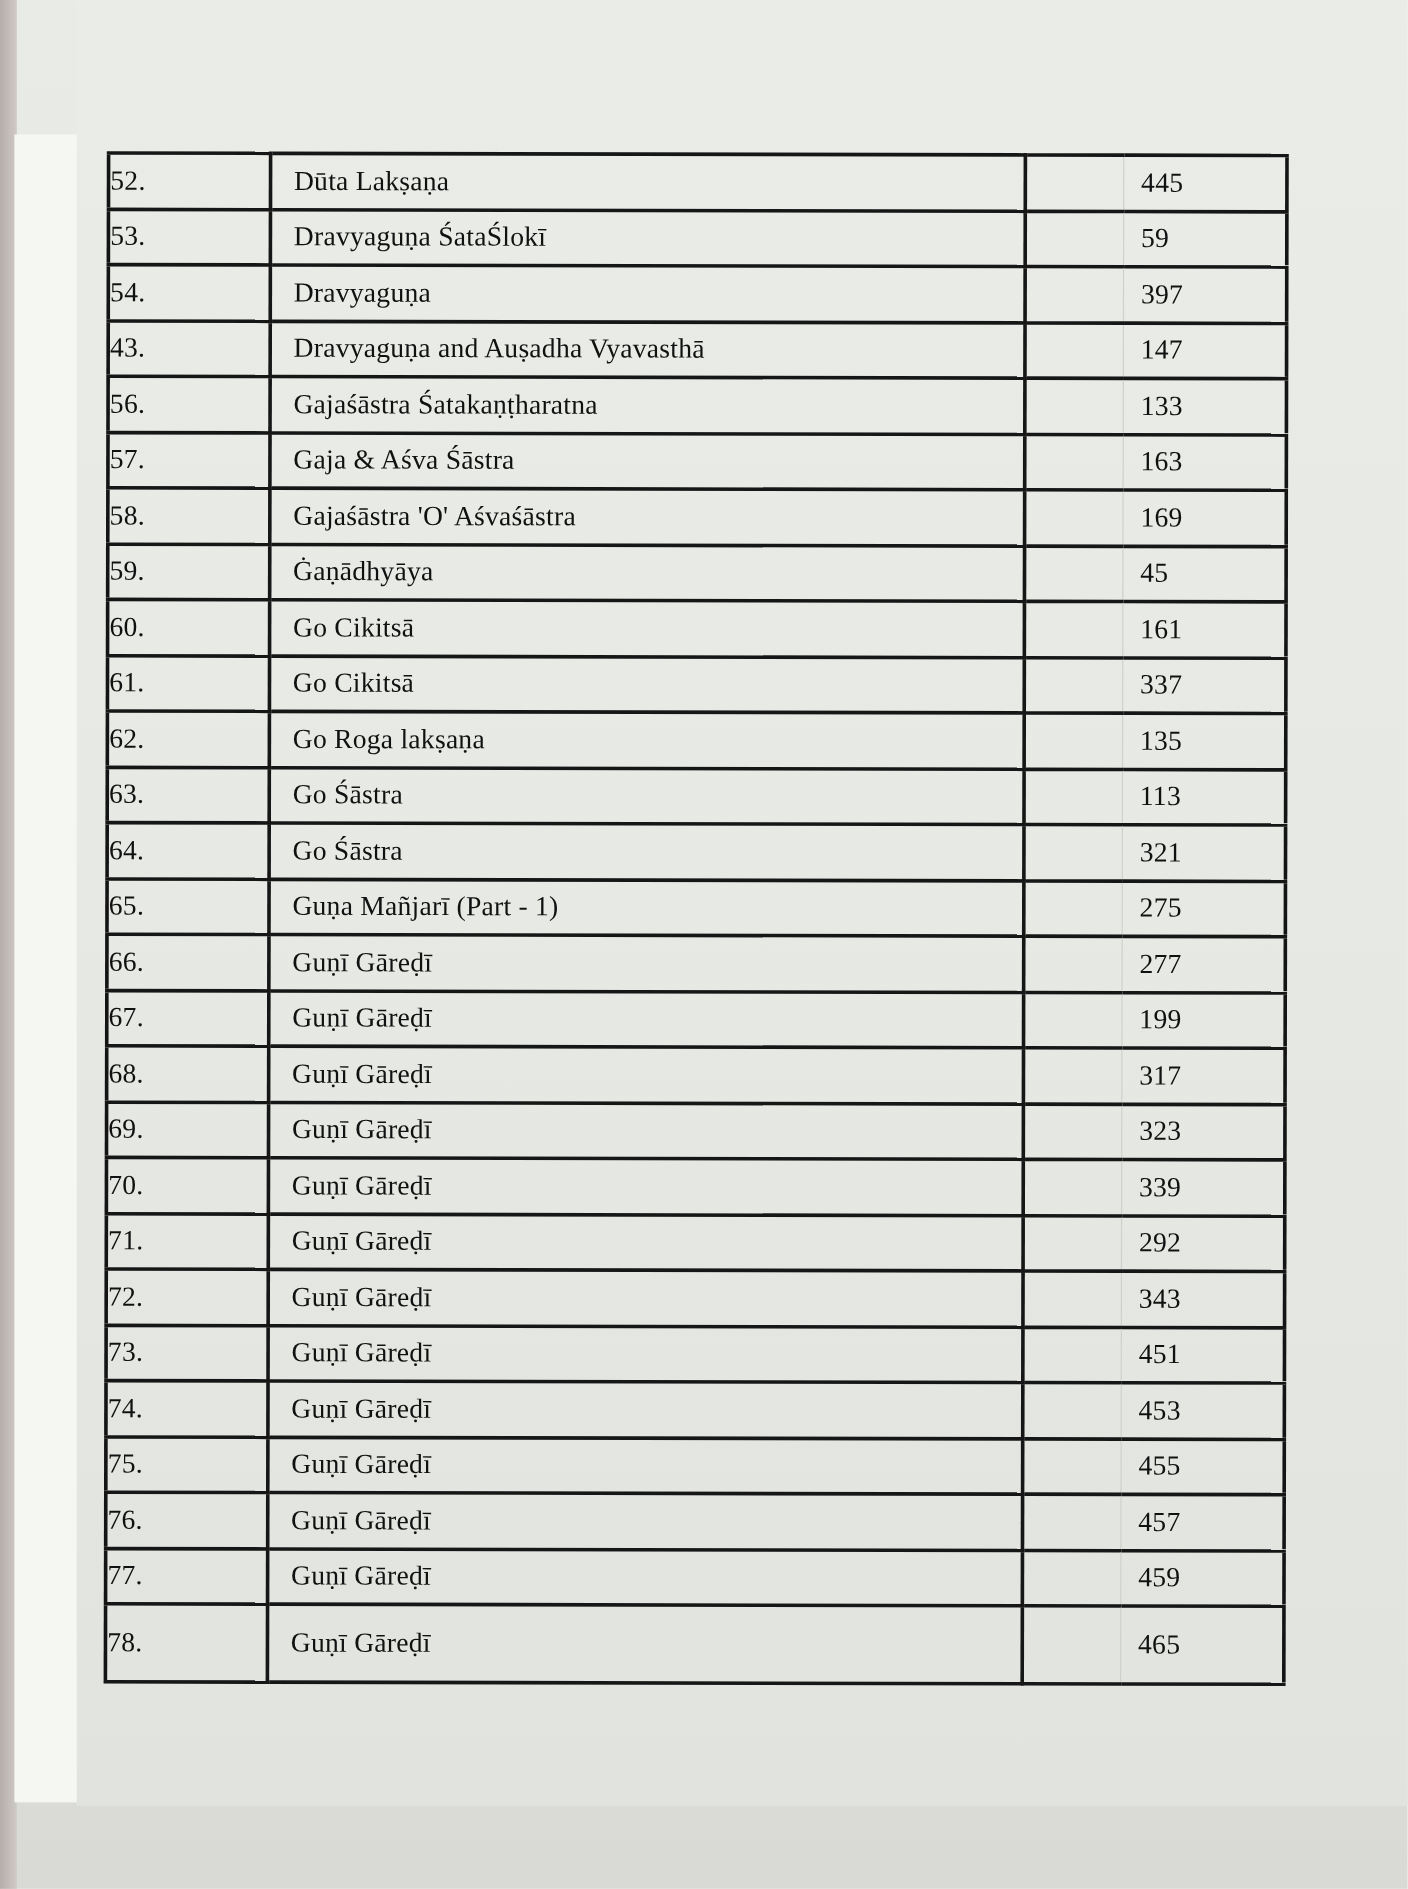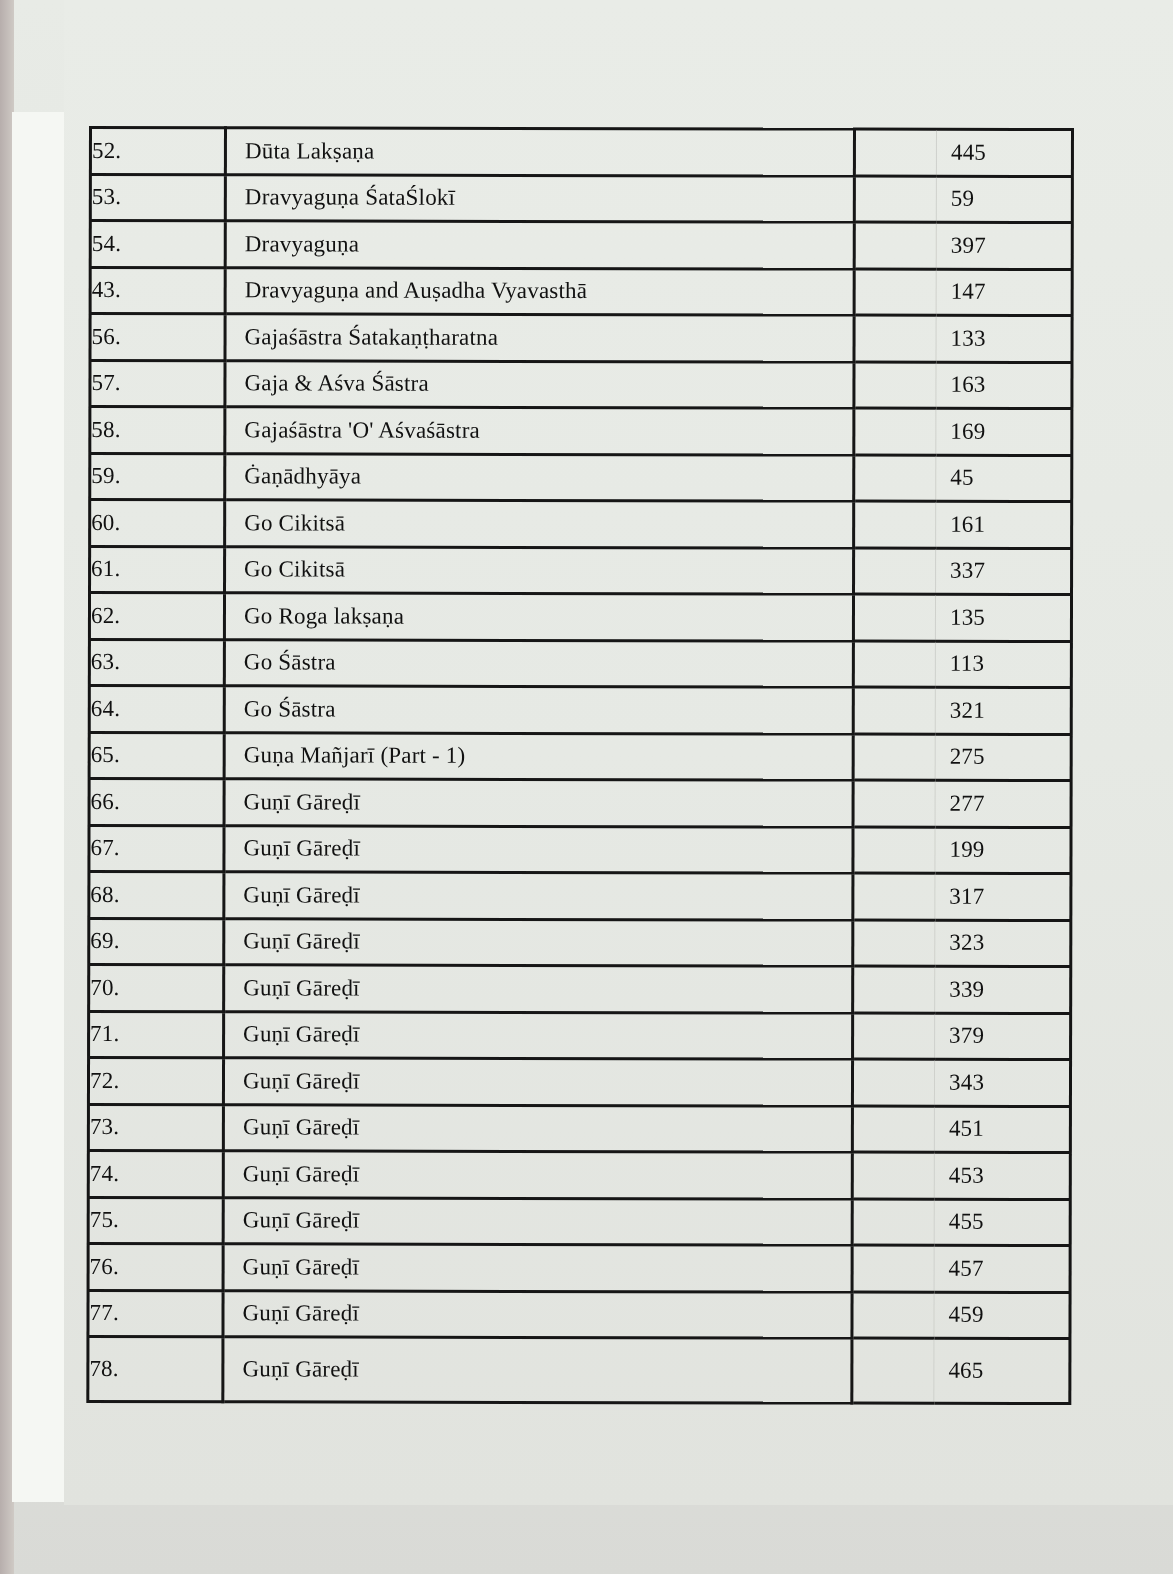--- a/index.html
+++ b/index.html
@@ -202,21 +202,21 @@
       <tr>
           <td class="col-num">70.</td>
           <td class="col-title">Guṇī Gāreḍī</td>
           <td class="col-blank"></td>
           <td class="col-page">339</td>
         </tr>
       <tr>
           <td class="col-num">71.</td>
           <td class="col-title">Guṇī Gāreḍī</td>
           <td class="col-blank"></td>
-          <td class="col-page">379</td>
+          <td class="col-page">292</td>
         </tr>
       <tr>
           <td class="col-num">72.</td>
           <td class="col-title">Guṇī Gāreḍī</td>
           <td class="col-blank"></td>
           <td class="col-page">343</td>
         </tr>
       <tr>
           <td class="col-num">73.</td>
           <td class="col-title">Guṇī Gāreḍī</td>

